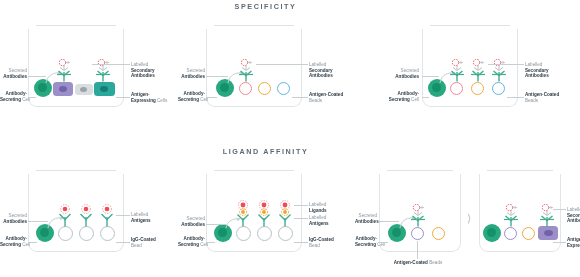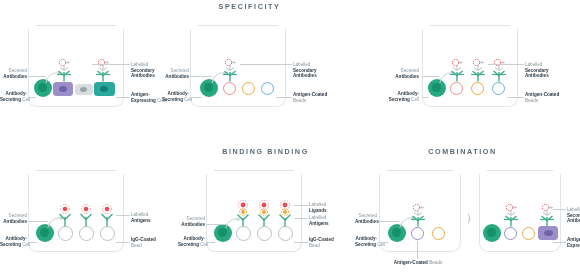--- a/index.html
+++ b/index.html
@@ -169,21 +169,21 @@
     </div>
     <div class="leader" style="left:92px;top:62px;width:38px;"></div>
 
     <div class="lbl l" style="left:131px;top:90px;width:44px;">
       <b>Antigen-</b><br>
       <b>Expressing</b> <span>Cells</span>
     </div>
     <div class="leader" style="left:116px;top:95px;width:14px;"></div>
   </div>
 
-  <div class="panel" style="left:162px;top:2px;width:175px;height:130px;">
+  <div class="panel" style="left:178px;top:2px;width:175px;height:130px;">
     <div class="panel-title">SPECIFICITY</div>
 
     <div class="well" style="left:28px;top:23px;width:96px;height:82px;">
       <div class="well-rim" style="width:80px;"></div>
       <div class="well-body" style="width:96px;height:78px;"></div>
 
       <div class="cell-round" style="left:10px;top:54px;width:18px;height:18px;background:#27a87f;">
         <div class="nuc" style="left:4px;top:4px;width:9px;height:9px;background:#0f8a63;opacity:.75;"></div>
       </div>
 
@@ -411,21 +411,21 @@
     <div class="leader" style="left:116px;top:68px;width:14px;"></div>
 
     <div class="lbl l" style="left:131px;top:90px;width:44px;">
       <b>IgG-Coated</b><br>
       <span>Bead</span>
     </div>
     <div class="leader" style="left:116px;top:95px;width:14px;"></div>
   </div>
 
   <div class="panel" style="left:178px;top:147px;width:175px;height:130px;">
-    <div class="panel-title">BINDING BINDING</div>
+    <div class="panel-title">LIGAND AFFINITY</div>
 
     <div class="well" style="left:28px;top:23px;width:96px;height:82px;">
       <div class="well-rim" style="width:80px;"></div>
       <div class="well-body" style="width:96px;height:78px;"></div>
 
       <div class="cell-round" style="left:8px;top:54px;width:18px;height:18px;background:#27a87f;">
         <div class="nuc" style="left:4px;top:4px;width:9px;height:9px;background:#0f8a63;opacity:.75;"></div>
       </div>
 
       <div class="bead" style="left:30px;top:56px;width:15px;height:15px;border:1.6px solid #b9c1c6;"></div>
@@ -512,21 +512,20 @@
     <div class="leader" style="left:116px;top:71px;width:14px;"></div>
 
     <div class="lbl l" style="left:131px;top:90px;width:44px;">
       <b>IgG-Coated</b><br>
       <span>Bead</span>
     </div>
     <div class="leader" style="left:116px;top:95px;width:14px;"></div>
   </div>
 
   <div class="panel" style="left:355px;top:147px;width:225px;height:130px;">
-    <div class="panel-title" style="width:215px;">COMBINATION</div>
 
     <div class="well" style="left:24px;top:23px;width:82px;height:82px;">
       <div class="well-rim" style="width:66px;"></div>
       <div class="well-body" style="width:82px;height:78px;"></div>
 
       <div class="cell-round" style="left:9px;top:54px;width:18px;height:18px;background:#27a87f;">
         <div class="nuc" style="left:4px;top:4px;width:9px;height:9px;background:#0f8a63;opacity:.75;"></div>
       </div>
 
       <div class="bead" style="left:32px;top:57px;width:13px;height:13px;border:1.6px solid #9b8ec9;"></div>

